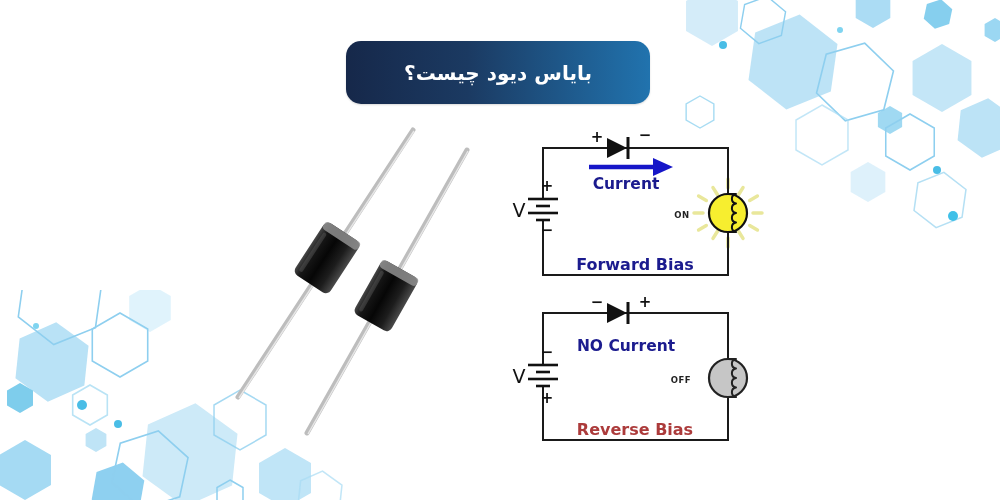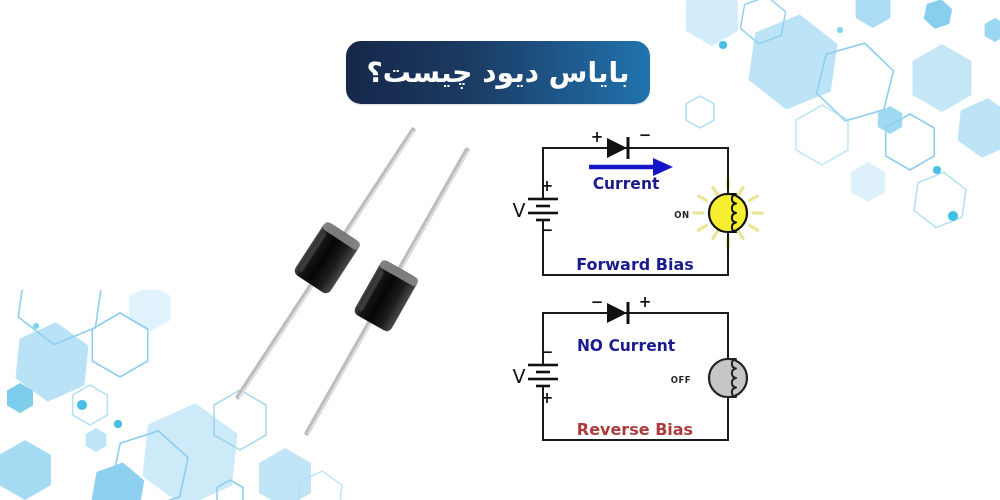--- a/index.html
+++ b/index.html
@@ -4,21 +4,21 @@
 <style>
   html,body{margin:0;padding:0;background:#fff;}
   #stage{position:relative;width:1000px;height:500px;background:#ffffff;overflow:hidden;
          font-family:"DejaVu Sans",sans-serif;}
   .abs{position:absolute;}
   
   #banner{left:346px;top:41px;width:304px;height:63px;border-radius:15px;
           background:linear-gradient(90deg,#16284a 0%,#1b3a62 40%,#2173ae 100%);
           display:flex;align-items:center;justify-content:center;
           box-shadow:0 1px 2px rgba(0,0,0,.15);}
-  #banner .t{color:#ffffff;font-size:28px;font-weight:bold;direction:rtl;line-height:1;}
+  #banner .t{color:#ffffff;font-size:20px;font-weight:bold;direction:rtl;line-height:1;}
   
   svg text{font-family:"DejaVu Sans",sans-serif;}
   .sign{font-size:15px;font-weight:bold;fill:#111;}
   .vlabel{font-size:19px;fill:#111;}
   .flow{font-size:15.5px;font-weight:600;}
   .caption{font-size:16px;font-weight:600;}
   .state{font-size:8.5px;font-weight:bold;fill:#222;letter-spacing:.5px;}
 </style>
 </head>
 <body>

